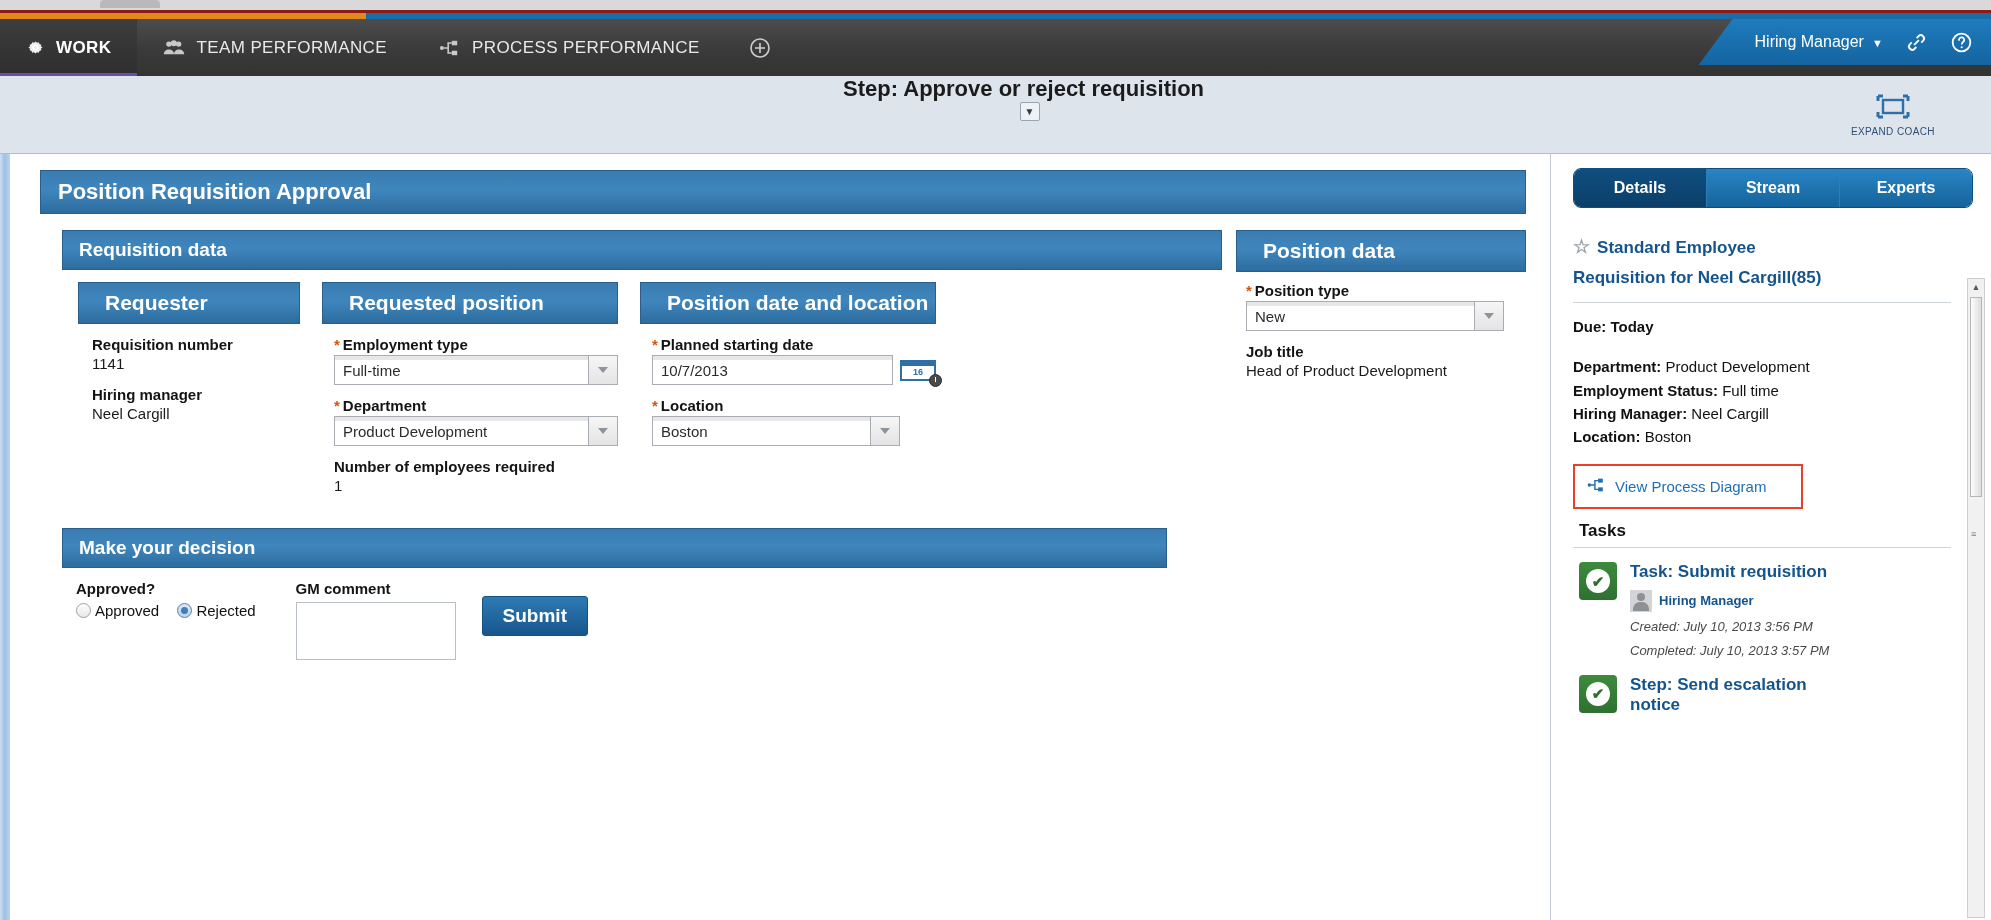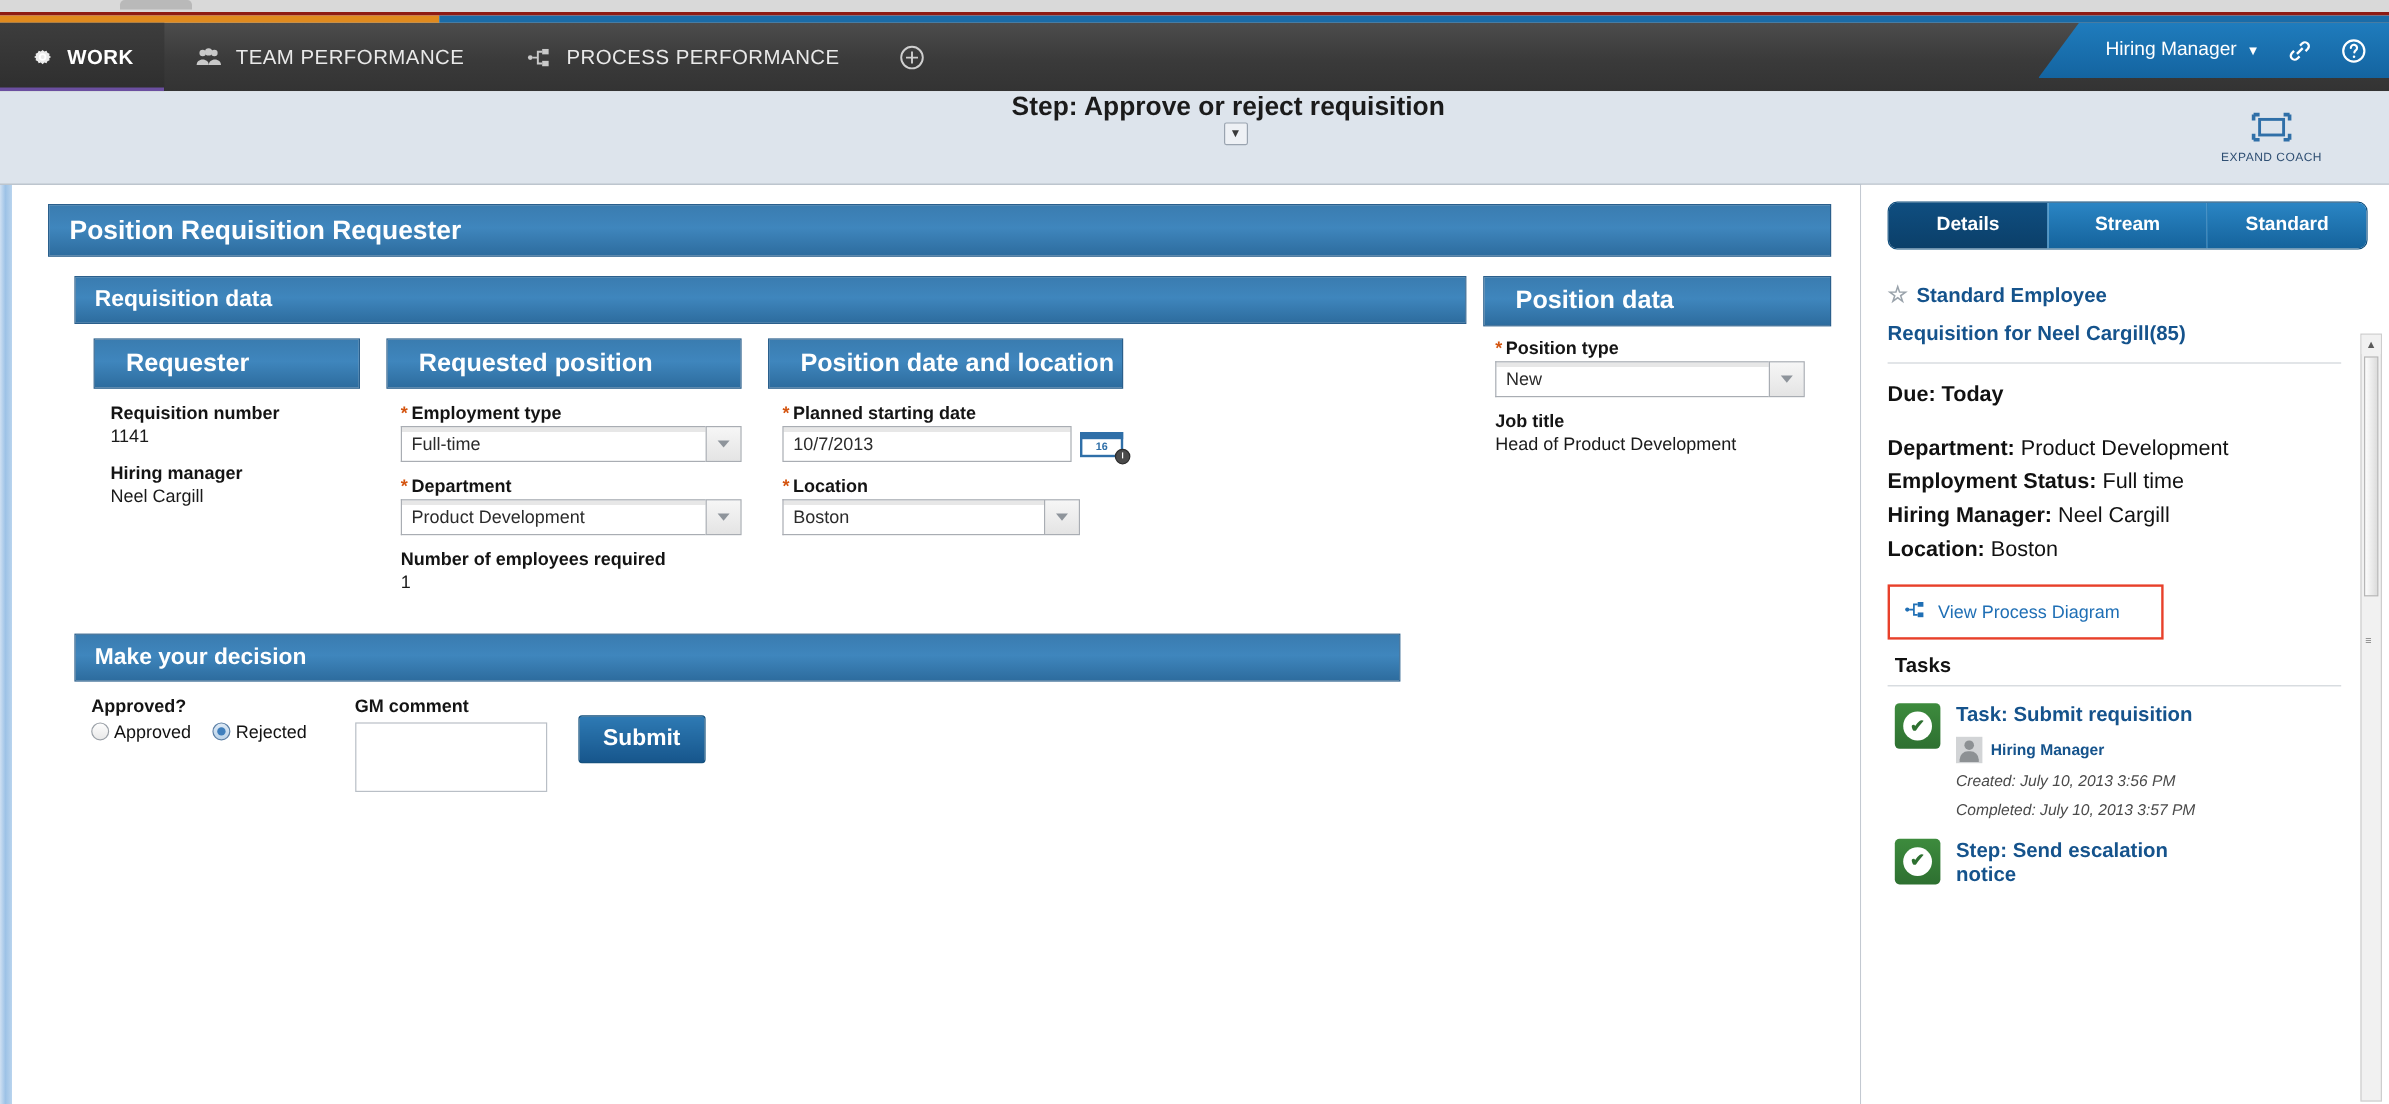--- a/index.html
+++ b/index.html
@@ -170,21 +170,21 @@
     background:linear-gradient(to bottom,#2a85c4,#15639c);
     border-left:1px solid #2c7fb8;
   }
   .tab:first-child { border-left:none; }
   .tab.active { background:linear-gradient(to bottom,#0f4e80,#0b3f69); }
 
   #rp-body { padding:22px 40px 0 22px; position:relative; height:745px; }
   .rp-title { font-size:17px; font-weight:bold; color:#15538c; line-height:1.75; }
   #star { color:#9aa3ab; font-size:19px; margin-right:7px; }
   #rp-hr { border:none; border-top:1px solid #cfd4d9; margin:9px 0 12px 0; }
-  .rp-line { font-size:18px; color:#111; line-height:1.55; }
+  .rp-line { font-size:15px; color:#111; line-height:1.55; }
   .rp-line b { font-weight:bold; }
   .rp-gap { height:17px; }
 
   #vpd-box { border:2px solid #e8402a; padding:11px 12px; margin:16px 0 6px 0;
              display:flex; align-items:center; gap:9px; width:230px; }
   #vpd-link { color:#1f6fb5; font-size:15px; cursor:pointer; }
 
   #tasks-h { font-size:17px; font-weight:bold; color:#111; margin:12px 0 0 6px; }
   #tasks-hr { border:none; border-top:1px solid #cfd4d9; margin:6px 0 0 0; }
 
@@ -312,21 +312,21 @@
   </div>
 </div>
 
 <div id="split">
 
   <div id="leftrail"></div>
 
   <div id="main">
 
     <div class="bar" id="pra-bar">
-      <span>Position Requisition Requester</span>
+      <span>Position Requisition Approval</span>
     </div>
 
     <div id="pra-body">
       <div id="reqrow">
 
         <div id="reqdata-wrap">
           <div class="bar sec-bar">
             <span>Requisition data</span>
           </div>
 
@@ -456,21 +456,21 @@
       </div>
 
     </div>
   </div>
 
   <div id="rightpanel">
 
     <div id="tabs">
       <div class="tab active">Details</div>
       <div class="tab">Stream</div>
-      <div class="tab">Standard</div>
+      <div class="tab">Experts</div>
     </div>
 
     <div id="rp-body">
 
       <div class="rp-title">
         <span id="star">☆</span><span>Standard Employee</span>
       </div>
       <div class="rp-title">Requisition for Neel Cargill(85)</div>
       <hr id="rp-hr">
 

